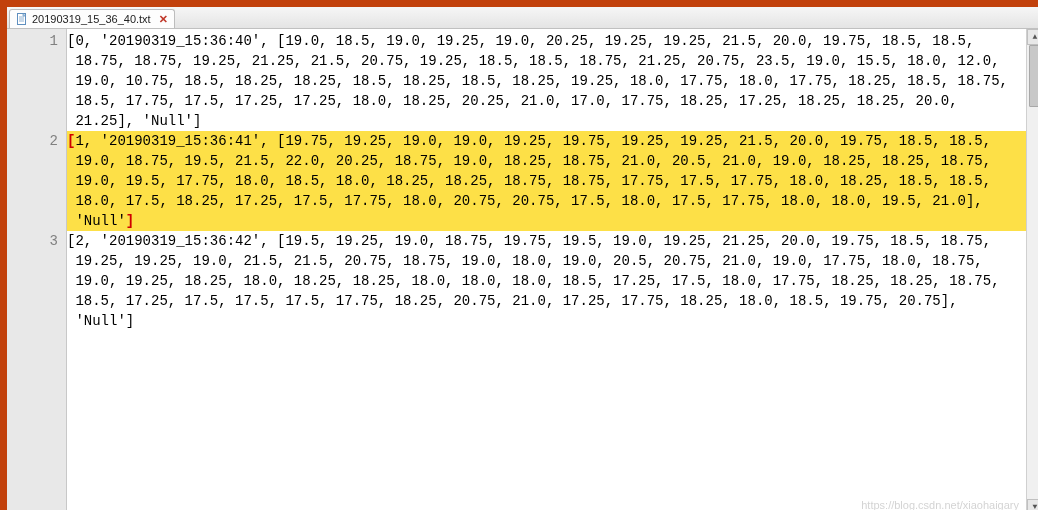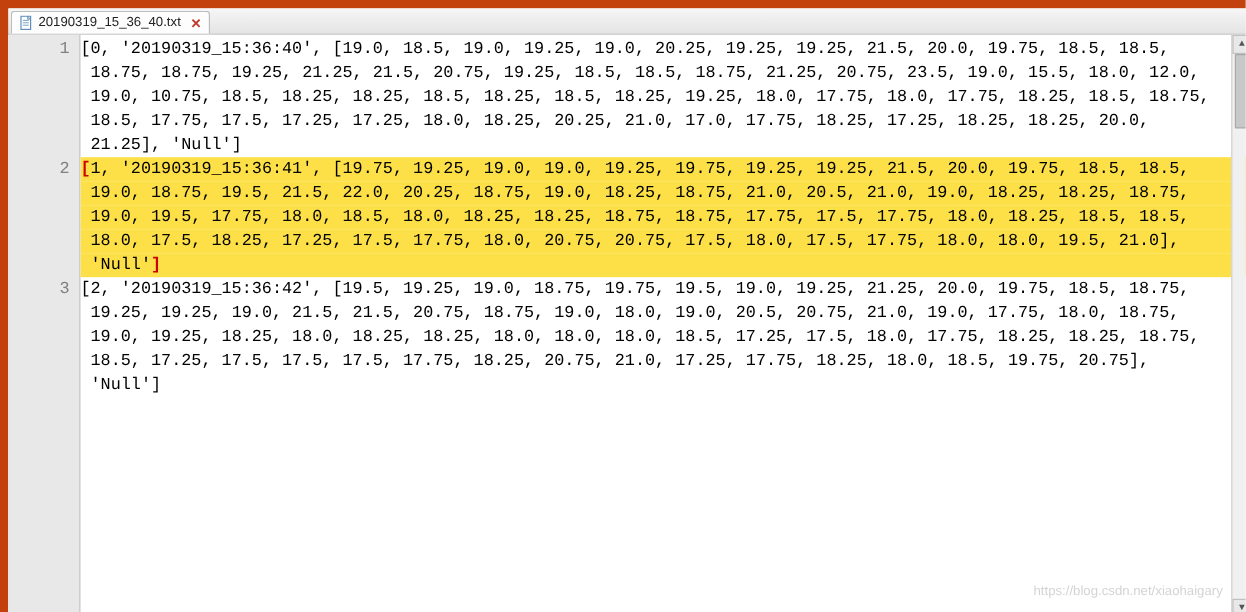--- a/index.html
+++ b/index.html
@@ -131,21 +131,21 @@
     left: 2px;
     right: 2px;
     height: 60px;
     background: #c8c8c8;
     border: 1px solid #a8a8a8;
     border-radius: 1px;
   }
   .watermark {
     position: absolute;
     right: 24px;
-    bottom: 16px;
+    bottom: 4px;
     font-family: Arial, sans-serif;
     font-size: 11px;
     color: rgba(128,128,128,0.35);
     pointer-events: none;
   }
 </style>
 </head>
 <body>
 
 <div class="window">

